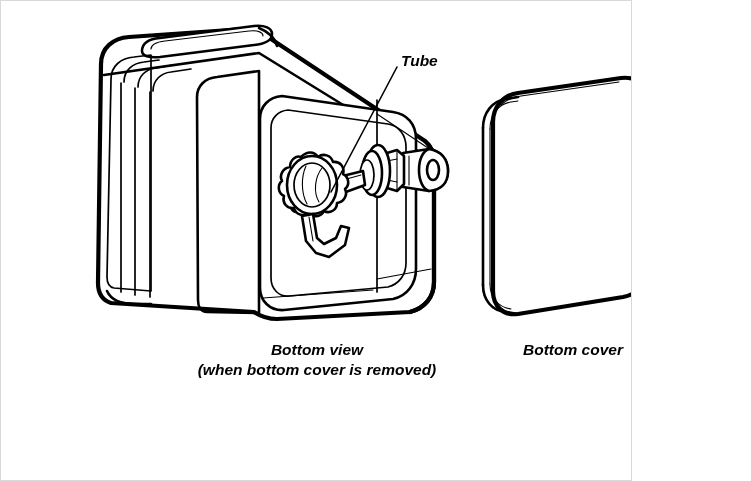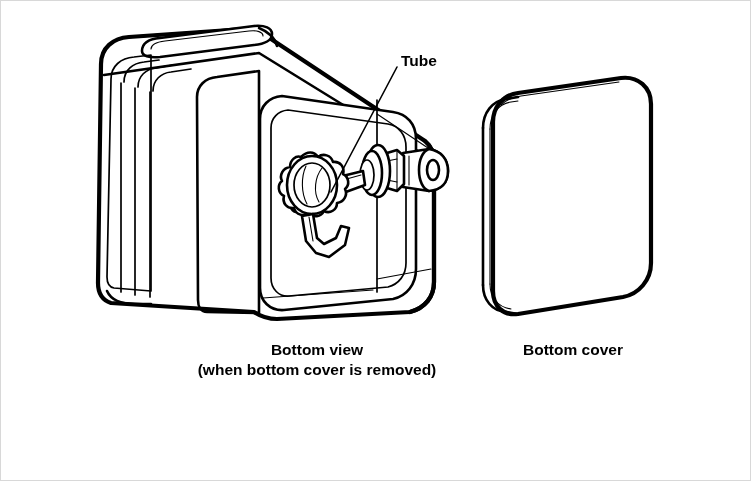--- a/index.html
+++ b/index.html
@@ -6,26 +6,27 @@
   html, body {
     margin: 0;
     padding: 0;
     background: #ffffff;
   }
   body {
     font-family: "Liberation Sans", sans-serif;
   }
   #figure-root {
     position: relative;
-    width: 751px;
+    width: 632px;
     height: 481px;
     background: #ffffff;
     border: 1px solid #d8d8d8;
     box-sizing: border-box;
     overflow: hidden;
+    font-style: italic;
   }
   #figure-svg {
     position: absolute;
     left: 0;
     top: 0;
     width: 751px;
     height: 481px;
     display: block;
   }
   .ln {

